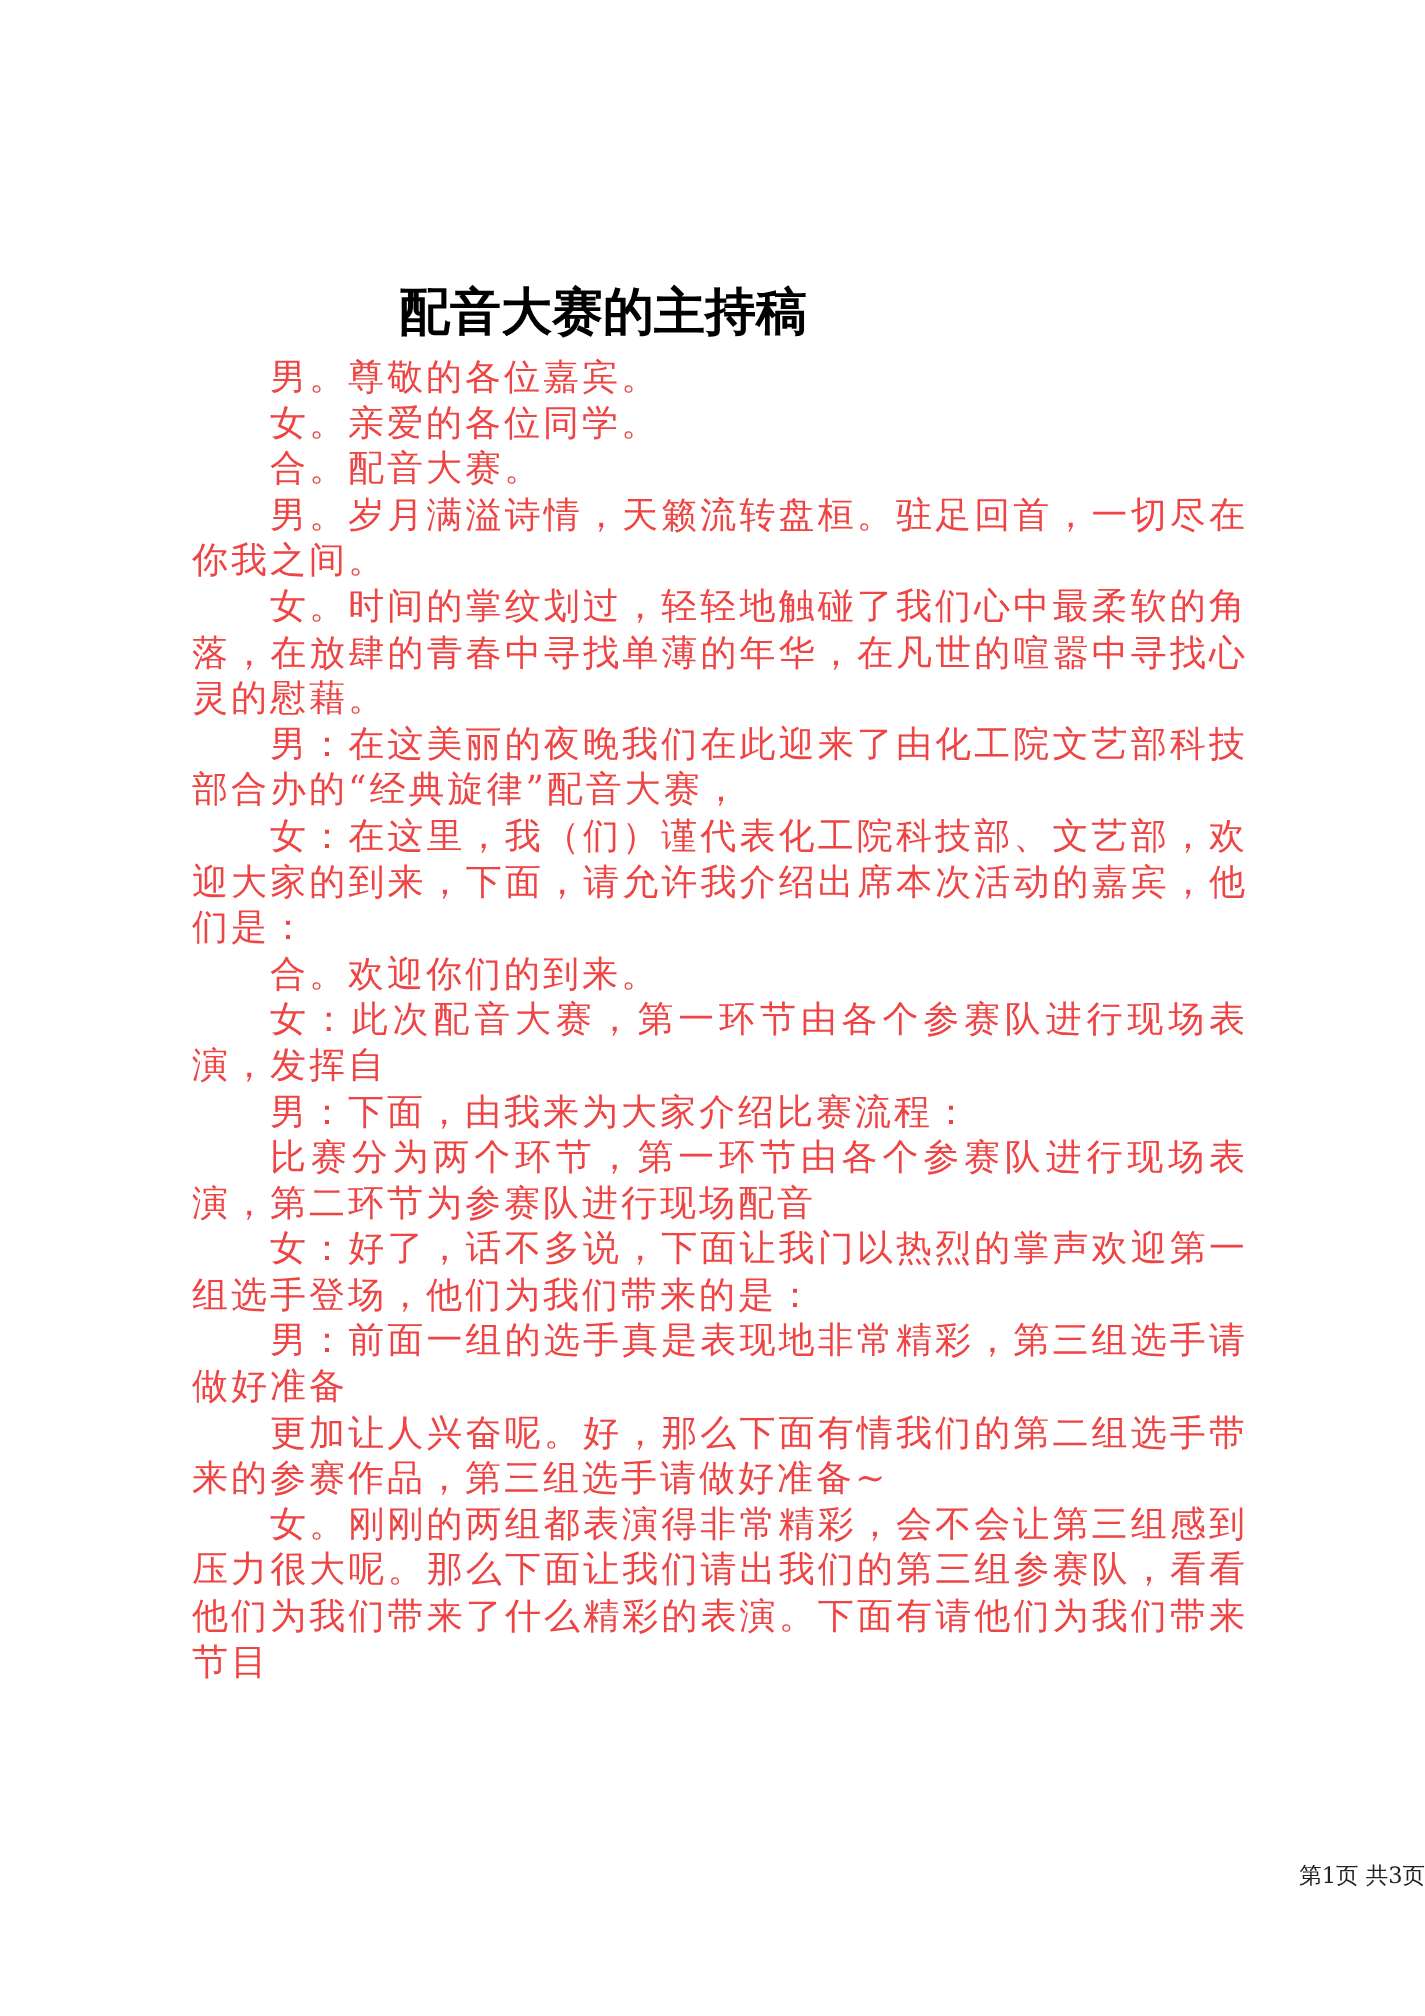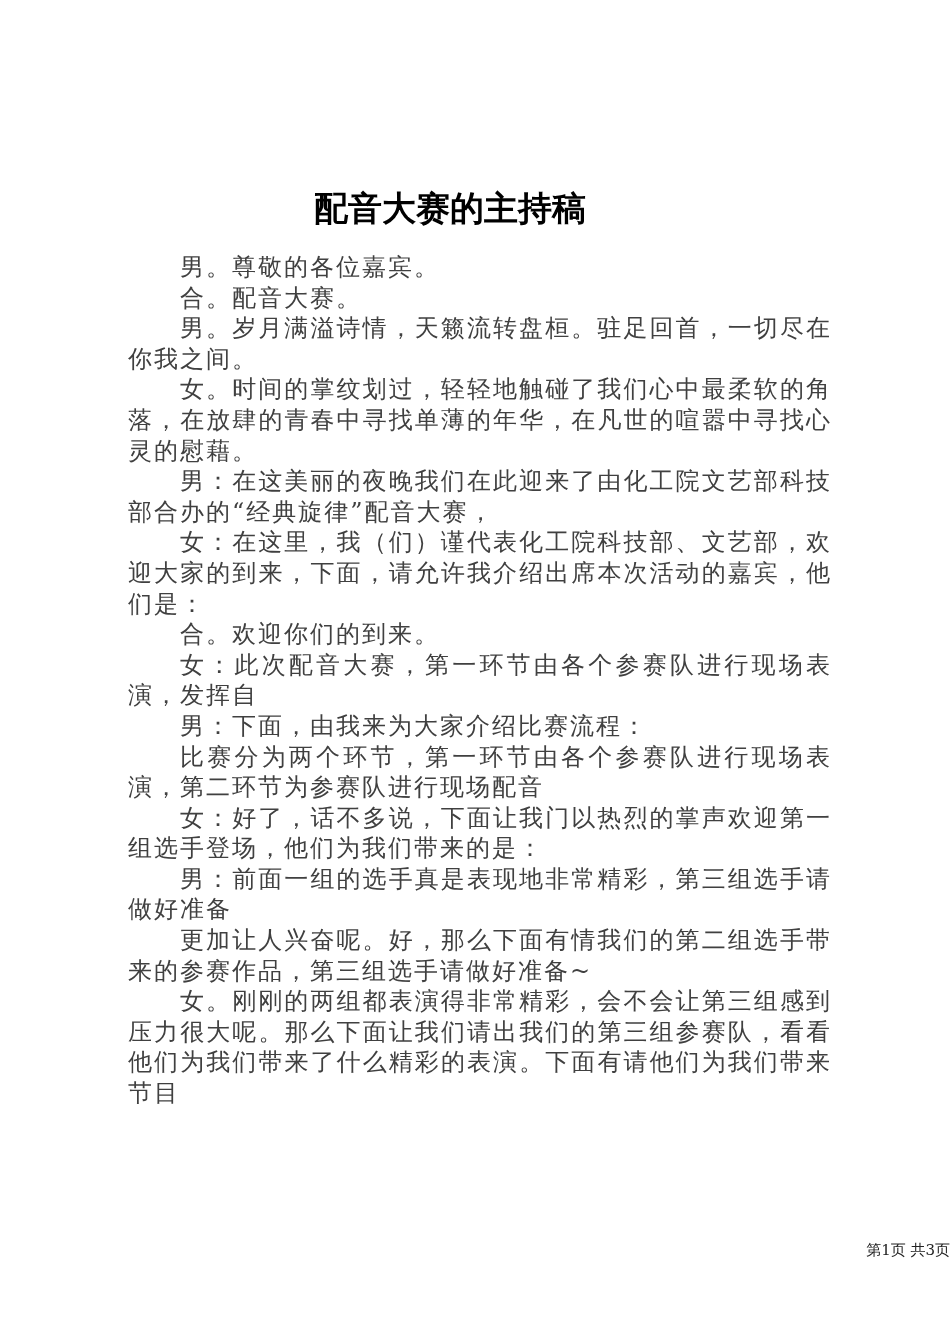--- a/index.html
+++ b/index.html
@@ -1,40 +1,41 @@
 <!DOCTYPE html>
 <html><head>
   <meta charset="utf-8">
   <style>
     html, body { margin: 0; padding: 0; background: #ffffff; }
     body { width: 950px; height: 1344px; position: relative; overflow: hidden; }
     .page { position: absolute; left: 0; top: 0; width: 950px; height: 1344px; background: #fff; }
     .title {
       position: absolute; left: 0; top: 186px; width: 804px; text-align: center;
       font-family: "DejaVu Sans", sans-serif; font-weight: bold; font-size: 34px;
-      line-height: 44px; color: #000; letter-spacing: 0px; padding-left: 48px;
+      line-height: 44px; color: #000; letter-spacing: 0px;
     }
     .body {
       position: absolute; left: 128px; top: 236px; width: 704px;
       font-family: "DejaVu Serif", serif; font-size: 24px; line-height: 30.6px;
-      color: #404040; letter-spacing: 2px; text-align: justify; margin-top: 16px;
+      color: #ef4444; letter-spacing: 2px; text-align: justify;
     }
     .para { margin: 0; text-indent: 52px; }
     .footer {
       position: absolute; left: 0; top: 1240px; width: 950px; text-align: right;
       font-family: "DejaVu Serif", serif; font-size: 15px; color: #222; line-height: 20px;
     }
   </style>
 </head>
 <body>
 
 <div class="page">
   <div class="title">配音大赛的主持稿</div>
   <div class="body">
     <p class="para">男。尊敬的各位嘉宾。</p>
+    <p class="para">女。亲爱的各位同学。</p>
     <p class="para">合。配音大赛。</p>
     <p class="para">男。岁月满溢诗情，天籁流转盘桓。驻足回首，一切尽在你我之间。</p>
     <p class="para">女。时间的掌纹划过，轻轻地触碰了我们心中最柔软的角落，在放肆的青春中寻找单薄的年华，在凡世的喧嚣中寻找心灵的慰藉。</p>
     <p class="para">男：在这美丽的夜晚我们在此迎来了由化工院文艺部科技部合办的“经典旋律”配音大赛，</p>
     <p class="para">女：在这里，我（们）谨代表化工院科技部、文艺部，欢迎大家的到来，下面，请允许我介绍出席本次活动的嘉宾，他们是：</p>
     <p class="para">合。欢迎你们的到来。</p>
     <p class="para">女：此次配音大赛，第一环节由各个参赛队进行现场表演，发挥自</p>
     <p class="para">男：下面，由我来为大家介绍比赛流程：</p>
     <p class="para">比赛分为两个环节，第一环节由各个参赛队进行现场表演，第二环节为参赛队进行现场配音</p>
     <p class="para">女：好了，话不多说，下面让我门以热烈的掌声欢迎第一组选手登场，他们为我们带来的是：</p>

